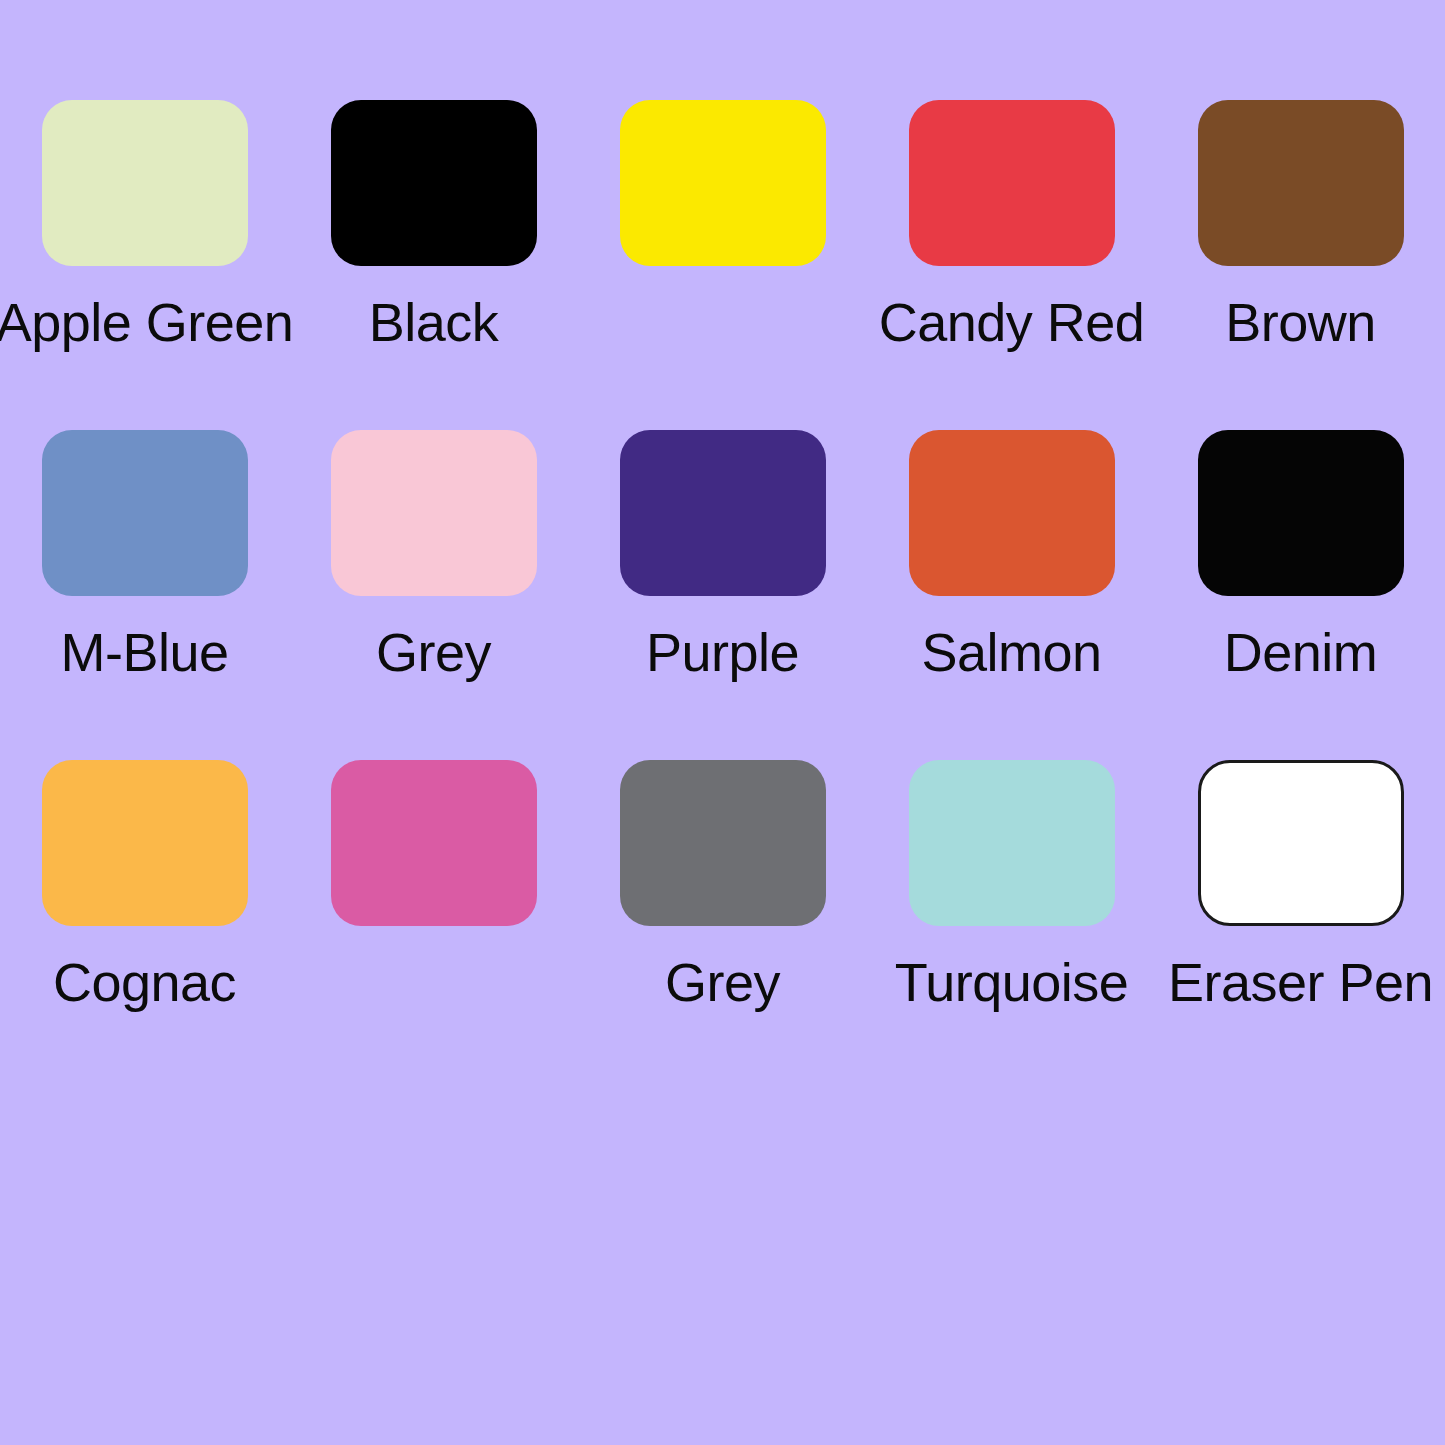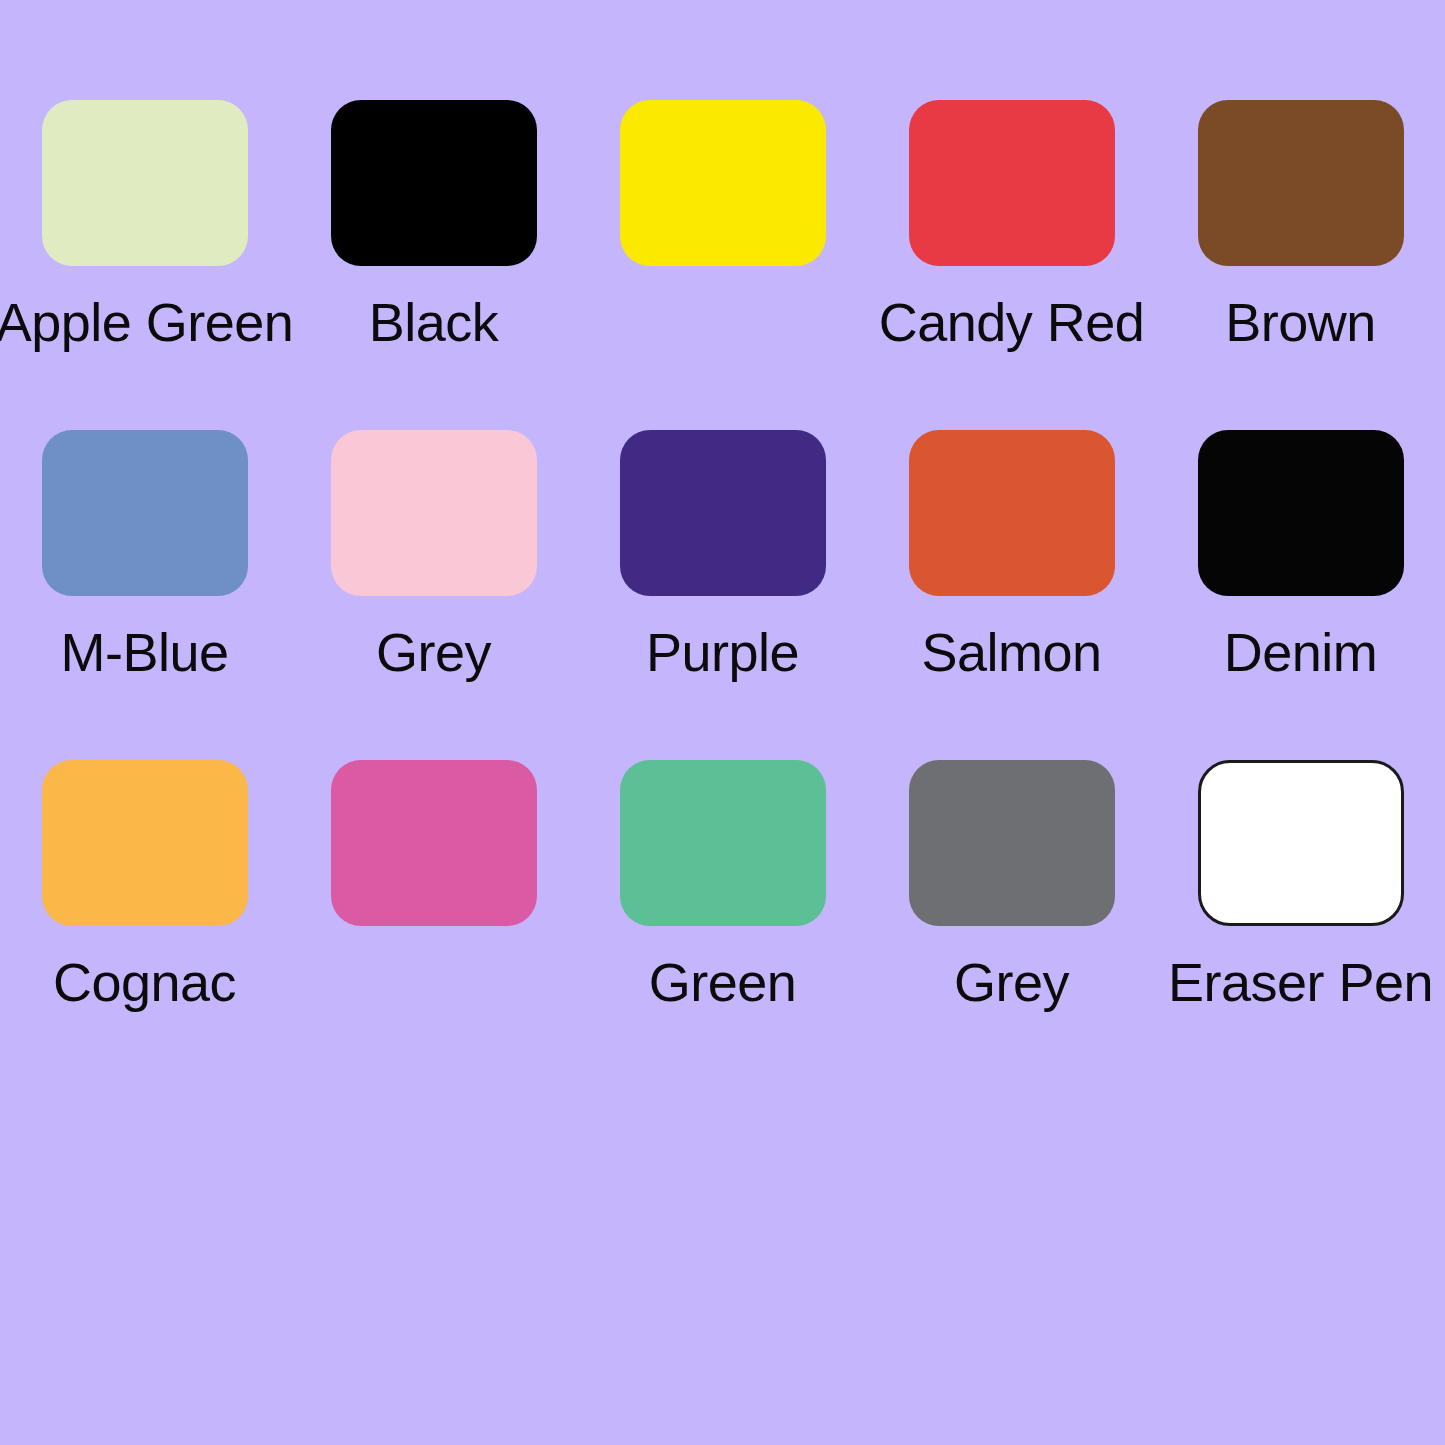--- a/index.html
+++ b/index.html
@@ -120,28 +120,28 @@
       <div class="swatch-label">Denim</div>
     </div>
     <div class="swatch-cell">
       <div class="swatch-chip" style="background:#fbb849"></div>
       <div class="swatch-label">Cognac</div>
     </div>
     <div class="swatch-cell">
       <div class="swatch-chip" style="background:#da5ba4"></div>
     </div>
     <div class="swatch-cell">
-      <div class="swatch-chip" style="background:#5cbf95"></div>
-      <div class="swatch-label">Green</div>
-    </div>
-    <div class="swatch-cell">
       <div class="swatch-chip" style="background:#6e6f73"></div>
       <div class="swatch-label">Grey</div>
     </div>
 
+    <div class="swatch-cell">
+      <div class="swatch-chip" style="background:#a5dbdc"></div>
+      <div class="swatch-label">Turquoise</div>
+    </div>
     <div class="swatch-cell">
       <div class="swatch-chip outlined" style="background:#ffffff"></div>
       <div class="swatch-label">Eraser Pen</div>
     </div>
     <div class="swatch-cell empty-cell"></div>
     <div class="swatch-cell empty-cell"></div>
     <div class="swatch-cell empty-cell"></div>
 
   </div>
 </div>

